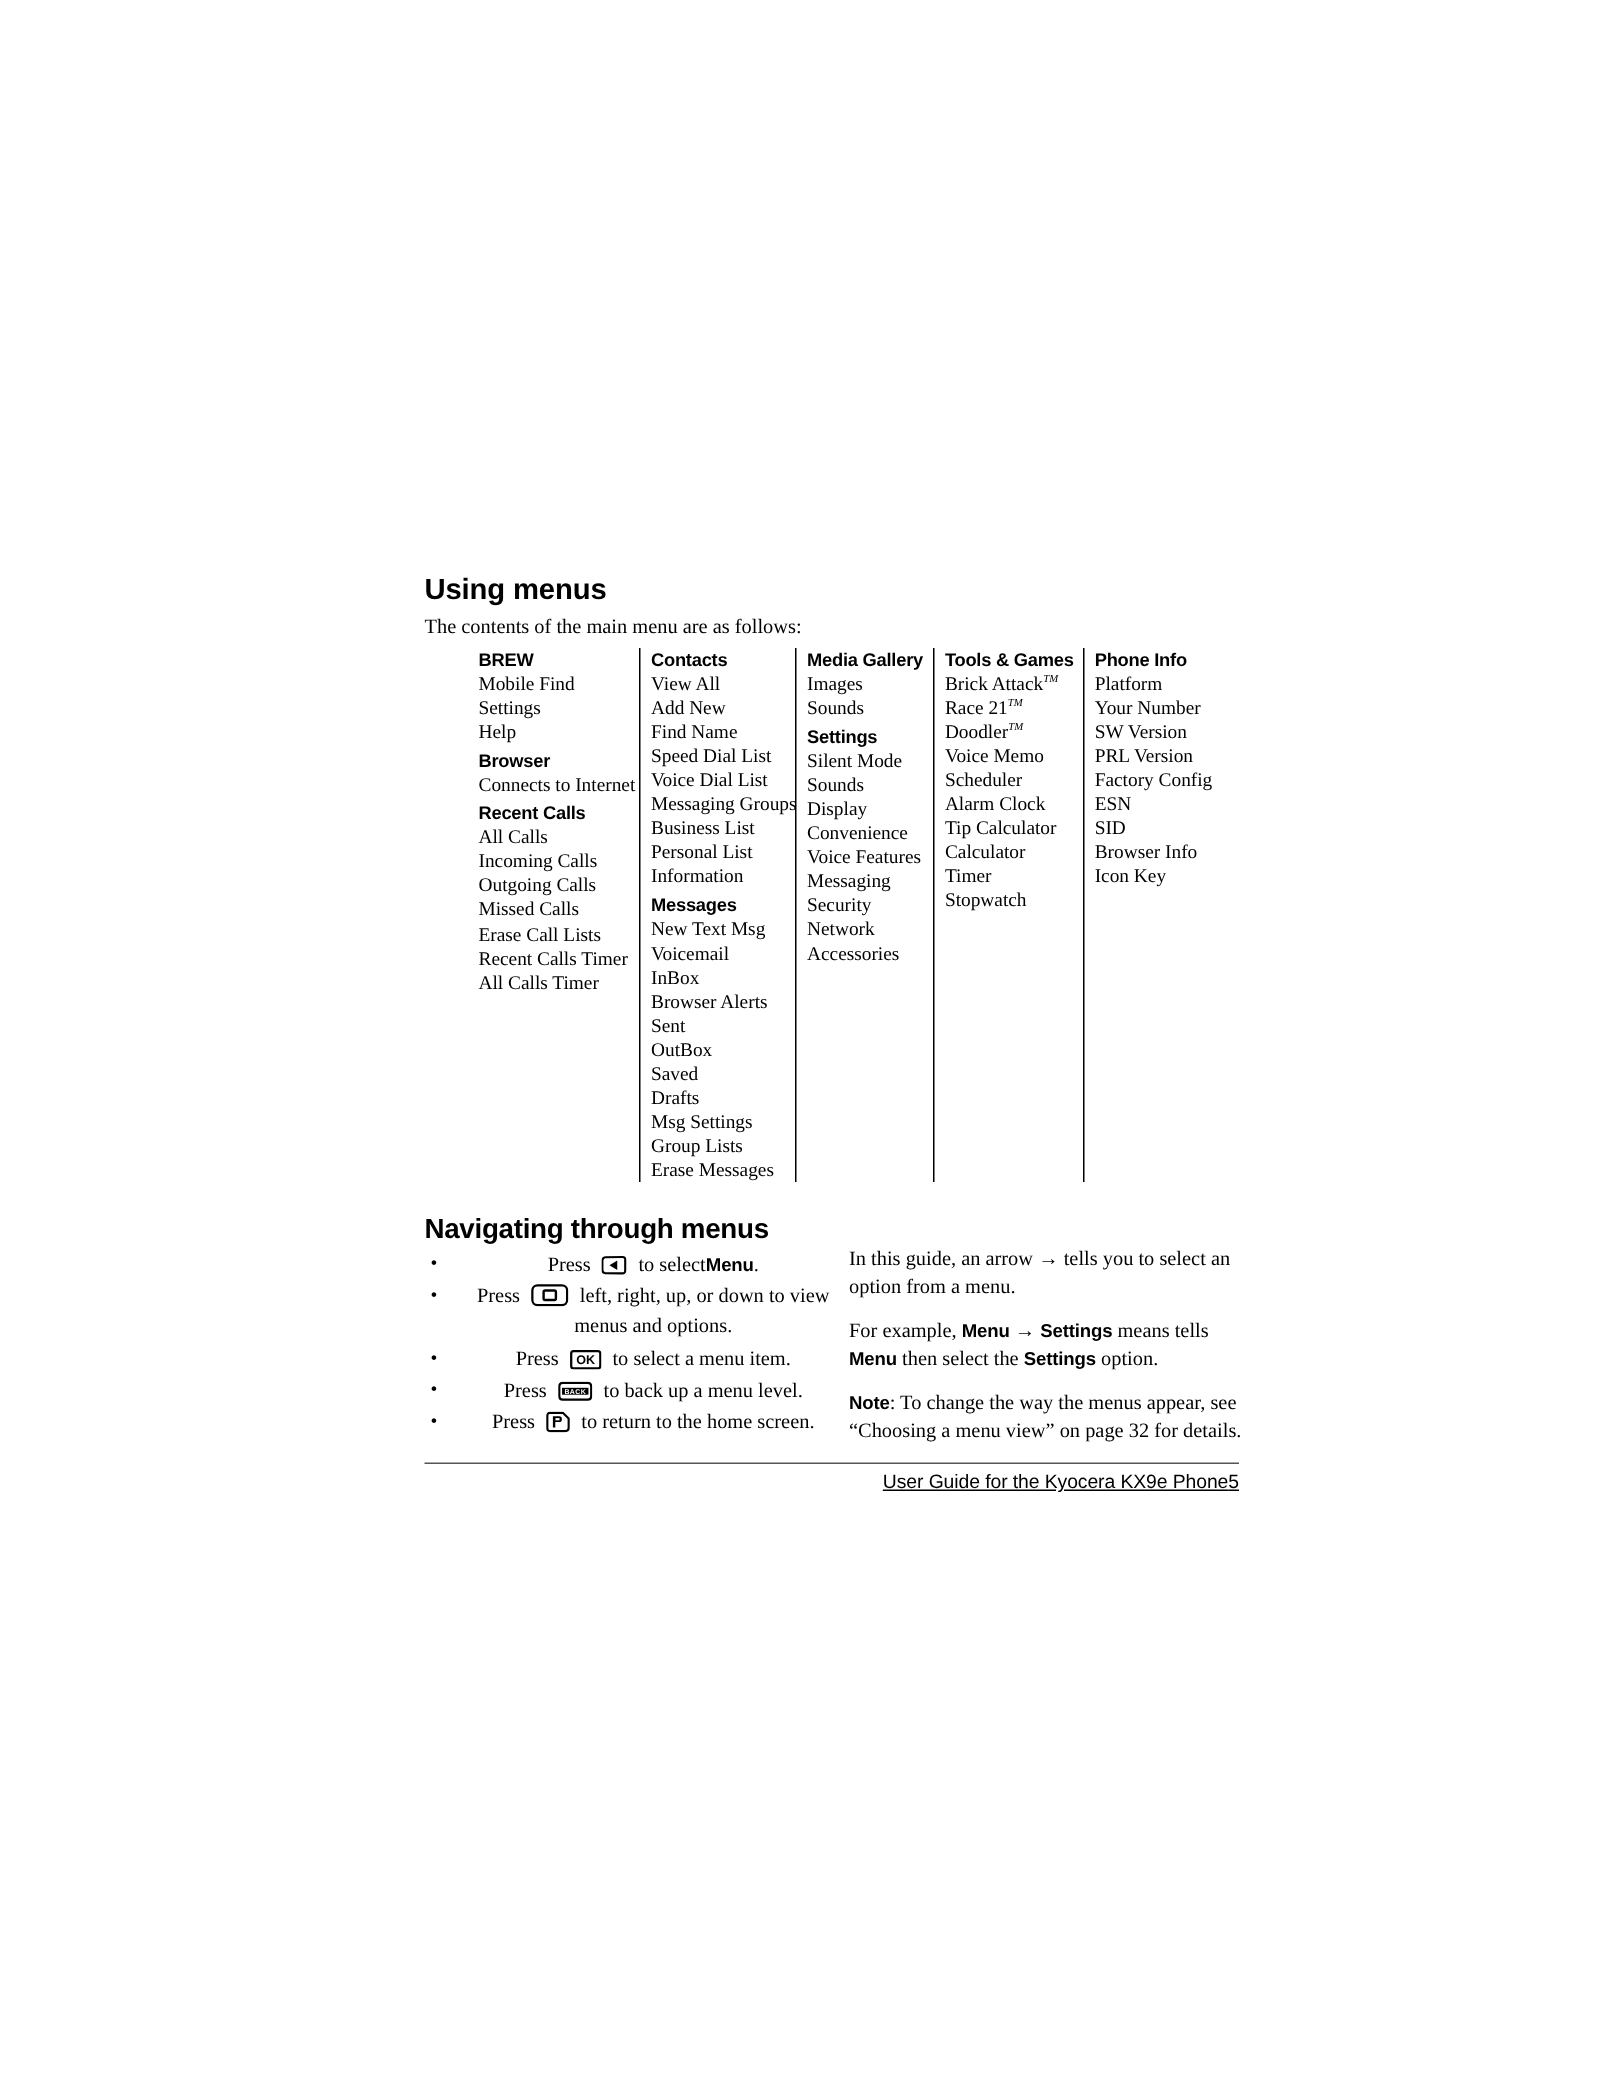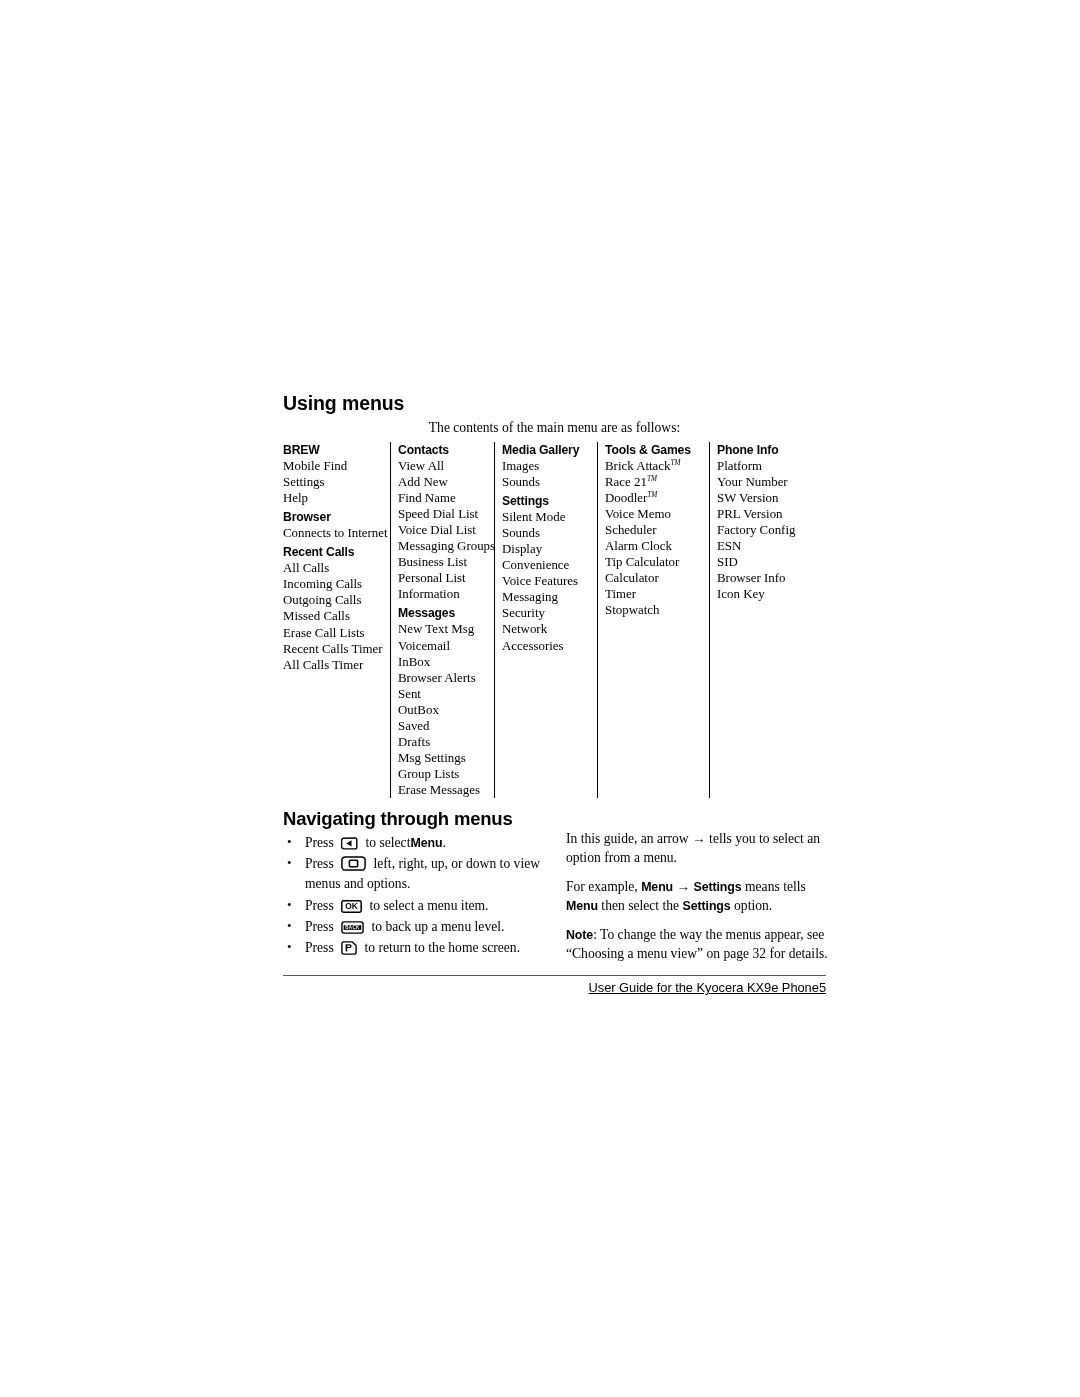--- a/index.html
+++ b/index.html
@@ -19,41 +19,40 @@
   #page {
     position: absolute;
     left: 0; top: 0;
     width: 1080px;
     height: 1397px;
   }
 
   .content {
     position: absolute;
     left: 283px;
-    top: 392px;
+    top: 382px;
     width: 543px;
   }
 
   h1.section-title {
     font-family: "Liberation Sans", "DejaVu Sans", sans-serif;
     font-size: 19.5px;
     font-weight: bold;
     letter-spacing: -0.1px;
     margin: 0 0 6px 0;
     padding: 0;
     line-height: 1.15;
   }
 
   p.intro {
     font-family: "Liberation Serif", "DejaVu Serif", serif;
     font-size: 13.6px;
     margin: 0 0 5px 0;
     padding: 0;
     line-height: 1.2;
-    text-align: center;
   }
 
   
   .menu-table {
     display: flex;
     align-items: stretch;
     width: 543px;
     margin: 0;
     padding: 0;
   }
@@ -61,20 +60,21 @@
     box-sizing: border-box;
     padding-left: 7px;
     padding-right: 4px;
     border-left: 1.2px solid #000;
     min-height: 350px;
   }
   .menu-col.first {
     border-left: none;
     padding-left: 0;
     width: 107px;
+    margin-left: 36px;
   }
   .menu-col.c2 { width: 104px; }
   .menu-col.c3 { width: 103px; }
   .menu-col.c4 { width: 112px; }
   .menu-col.c5 { width: 117px; border-right: none; }
 
   .m-head {
     font-family: "Liberation Sans", "DejaVu Sans", sans-serif;
     font-size: 12.2px;
     font-weight: bold;
@@ -116,20 +116,21 @@
     display: flex;
     width: 545px;
   }
   .nav-left { width: 283px; padding-top: 4px; }
   .nav-right { width: 262px; padding-top: 1px; padding-left: 0px; }
 
   ul.key-list {
     list-style: none;
     margin: 0;
     padding: 0;
+    text-align: center;
   }
   ul.key-list li {
     position: relative;
     font-family: "Liberation Serif", "DejaVu Serif", serif;
     font-size: 13.6px;
     line-height: 1.48;
     padding-left: 22px;
     margin-bottom: 1px;
   }
   ul.key-list li:before {

